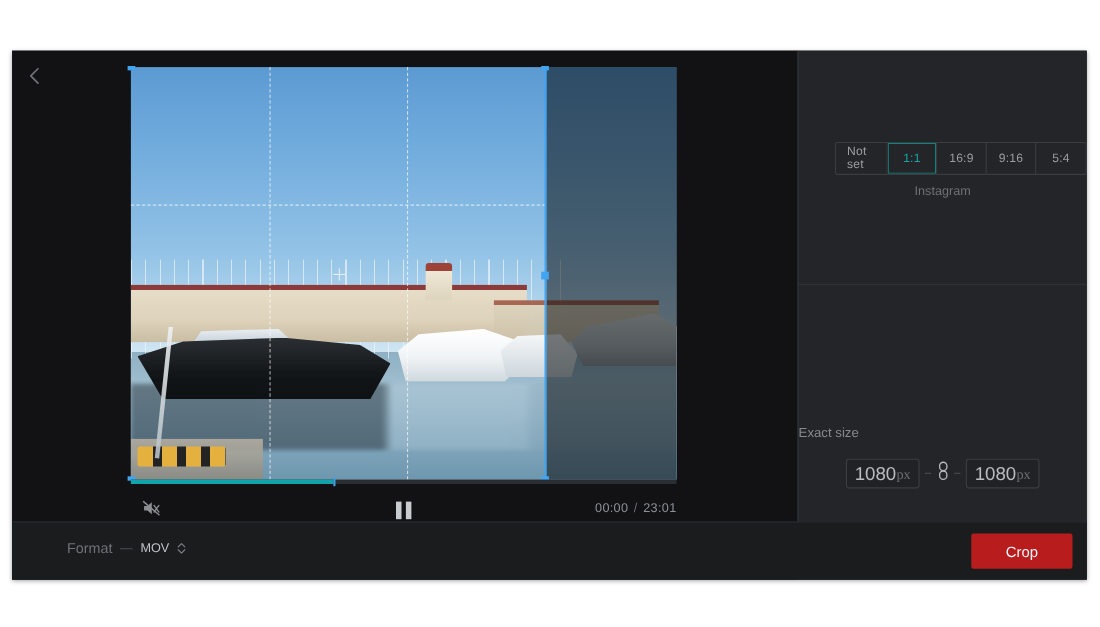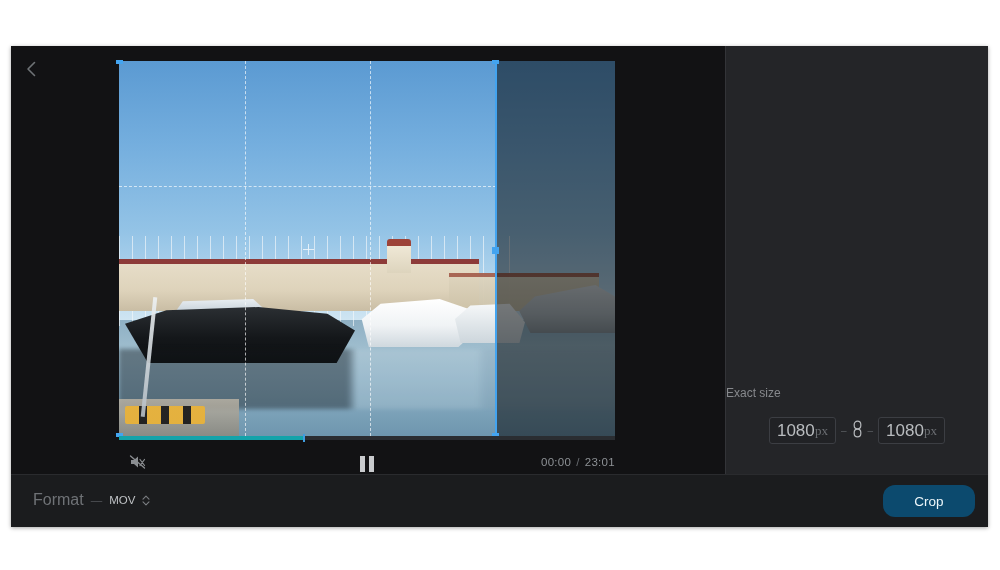--- a/index.html
+++ b/index.html
@@ -269,28 +269,28 @@
 
   
   #bottom-bar {
     position: absolute; left: 0; bottom: 0; width: 100%; height: 53px;
     background: #1b1c1e; border-top: 1px solid #2a2b2e;
   }
   #format-group {
     position: absolute; left: 22px; top: 16px;
     display: flex; align-items: center; gap: 7px;
   }
-  #format-label { color: #6f7276; font-size: 16px; }
+  #format-label { color: #6f7276; font-size: 13px; margin-left: 28px; }
   #format-dash { color: #55585c; font-size: 11.5px; }
   #format-value { color: #bfc2c5; font-size: 11.5px; }
   #format-stepper { display: flex; flex-direction: column; gap: 2px; cursor: pointer; }
   #crop-button {
     position: absolute; right: 13px; top: 10px;
-    width: 92px; height: 32px; border-radius: 12px;
-    background: #0c4a6e;
+    width: 92px; height: 32px; border-radius: 2px;
+    background: #b91c1c;
     color: #eef7fa; font-size: 13.5px;
     display: flex; align-items: center; justify-content: center;
     cursor: pointer; border: none;
   }
 </style>
 </head>
 <body>
 
 <div id="app-window">
 
@@ -359,20 +359,30 @@
       <div id="time-display">
         <span>00:00</span>
         <span class="sep">/</span>
         <span>23:01</span>
       </div>
     </div>
   </div>
 
   <div id="options-panel">
 
+    <div id="ratio-section">
+      <div id="ratio-row">
+        <div class="ratio-btn">Not set</div>
+        <div class="ratio-btn selected">1:1</div>
+        <div class="ratio-btn">16:9</div>
+        <div class="ratio-btn">9:16</div>
+        <div class="ratio-btn">5:4</div>
+      </div>
+      <div id="ratio-caption">Instagram</div>
+    </div>
 
     <div id="size-section">
       <div id="size-title">Exact size</div>
       <div id="size-row">
 
         <div class="size-field">
           <span class="val" placeholder="1080">1080</span>
           <span class="unit">px</span>
         </div>
 

